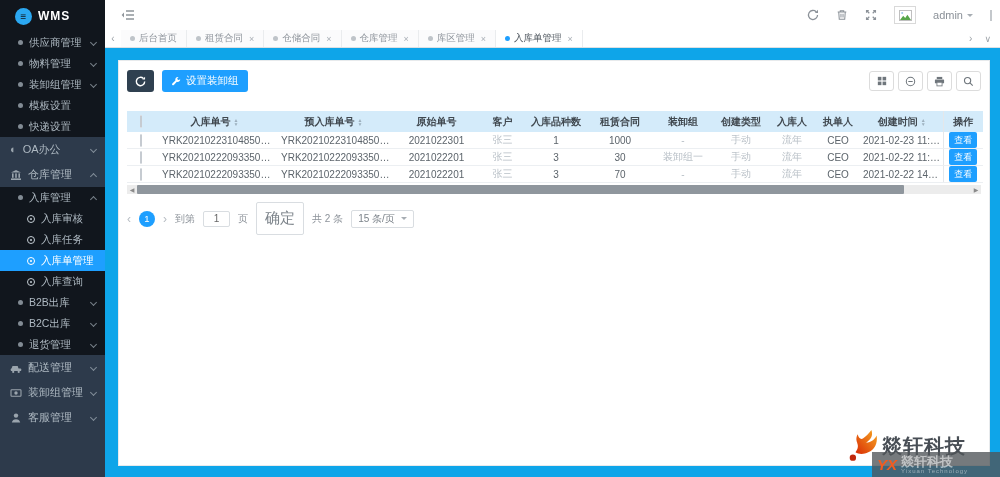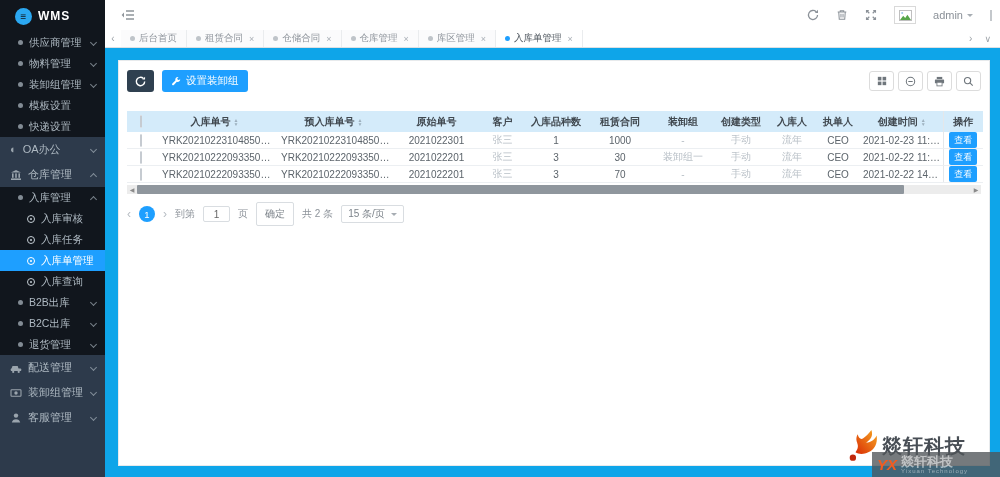--- a/index.html
+++ b/index.html
@@ -70,21 +70,21 @@
   
   .hscroll { display:flex; align-items:center; height:9px; margin-top:2px; }
   .hs-btn { width:10px; height:9px; background:#ececec; color:#8a8a8a; font-size:6px; display:flex; align-items:center; justify-content:center; cursor:pointer; flex-shrink:0; }
   .hs-track { flex:1; height:9px; background:#ececec; position:relative; }
   .hs-thumb { position:absolute; left:0; top:0; height:9px; width:92%; background:#8f969d; border-radius:1px; cursor:grab; }
   
   .pager { display:flex; align-items:center; gap:8px; margin-top:8px; color:#8d939a; font-size:10px; }
   .pg-chev { color:#b7bdc3; font-size:12px; cursor:pointer; line-height:1; }
   .pg-num { width:16px; height:16px; border-radius:50%; background:#1E9FFF; color:#fff; display:flex; align-items:center; justify-content:center; font-size:9.5px; cursor:pointer; }
   .pg-input { width:27px; height:16px; border:1px solid #d9dde1; border-radius:2px; text-align:center; font-size:10px; color:#666; font-family:inherit; }
-  .pg-btn { height:24px; border:1px solid #d9dde1; border-radius:2px; background:#fff; padding:0 8px; font-size:10px; color:#7c838a; cursor:pointer; font-family:inherit; }
+  .pg-btn { height:33px; border:1px solid #d9dde1; border-radius:2px; background:#fff; padding:0 8px; font-size:15px; color:#7c838a; cursor:pointer; font-family:inherit; }
   .pg-select { height:18px; border:1px solid #d9dde1; border-radius:2px; background:#fff; padding:0 6px; display:flex; align-items:center; gap:6px; color:#7c838a; cursor:pointer; }
   .pg-select .caret-down { margin-top:3px; }
   
   .watermark { position:absolute; right:0; bottom:0; width:152px; height:49px; pointer-events:none; }
   .wm-top { position:absolute; left:0; top:0; display:flex; align-items:center; gap:2px; }
   .wm-brand { font-size:20px; font-weight:bold; color:#484e55; letter-spacing:1px; white-space:nowrap; }
   .wm-band { position:absolute; right:0; bottom:0; width:128px; height:25px; background:rgba(80,84,88,.78); display:flex; align-items:center; gap:4px; padding:0 5px; }
   .wm-mark { color:#f25c20; font-weight:bold; font-size:15px; font-style:italic; flex-shrink:0; }
   .wm-col { display:flex; flex-direction:column; line-height:1; }
   .wm-band-brand { color:rgba(255,255,255,.55); font-size:13px; font-weight:bold; white-space:nowrap; }

